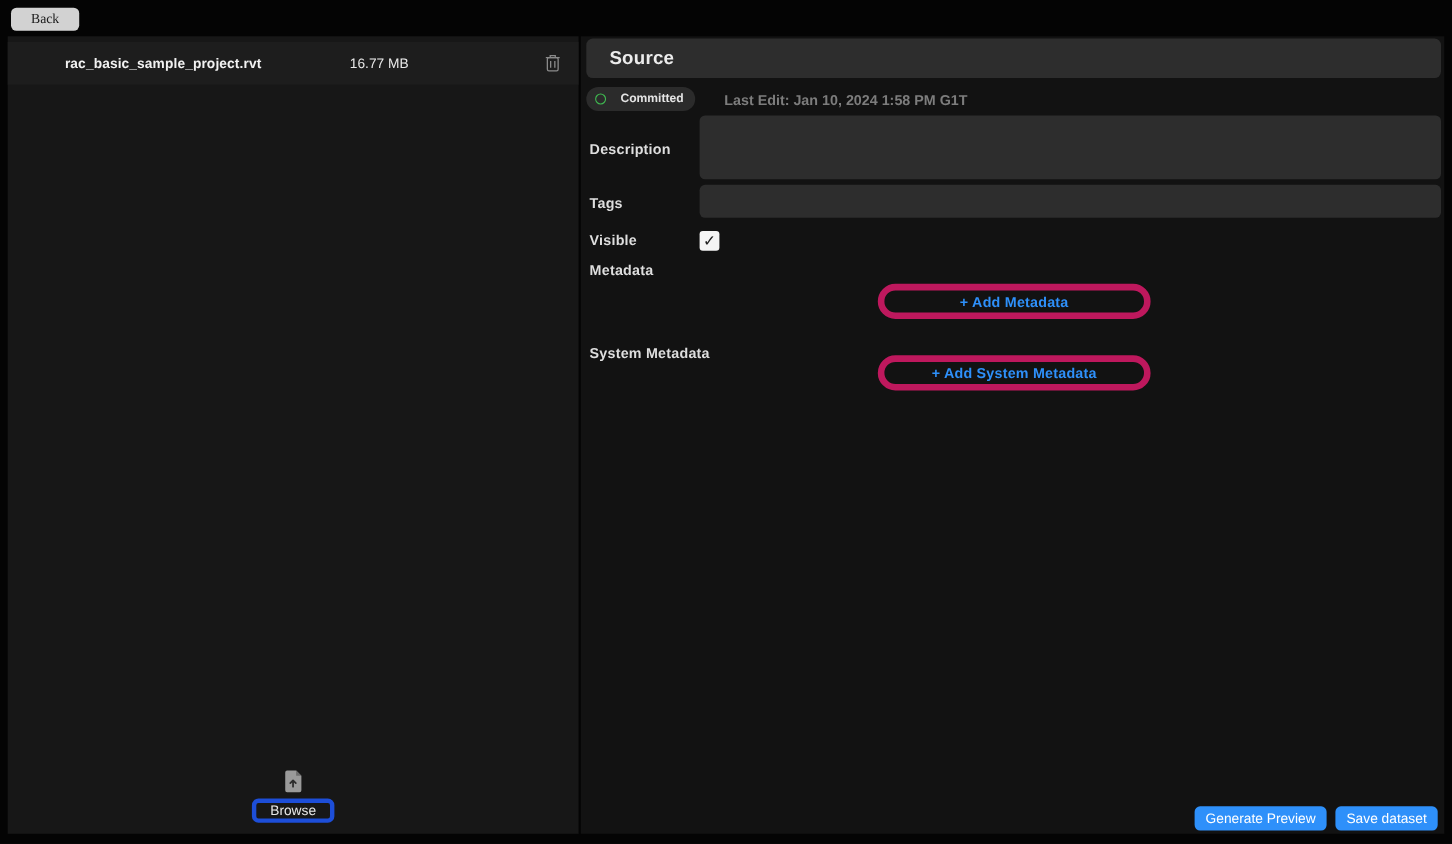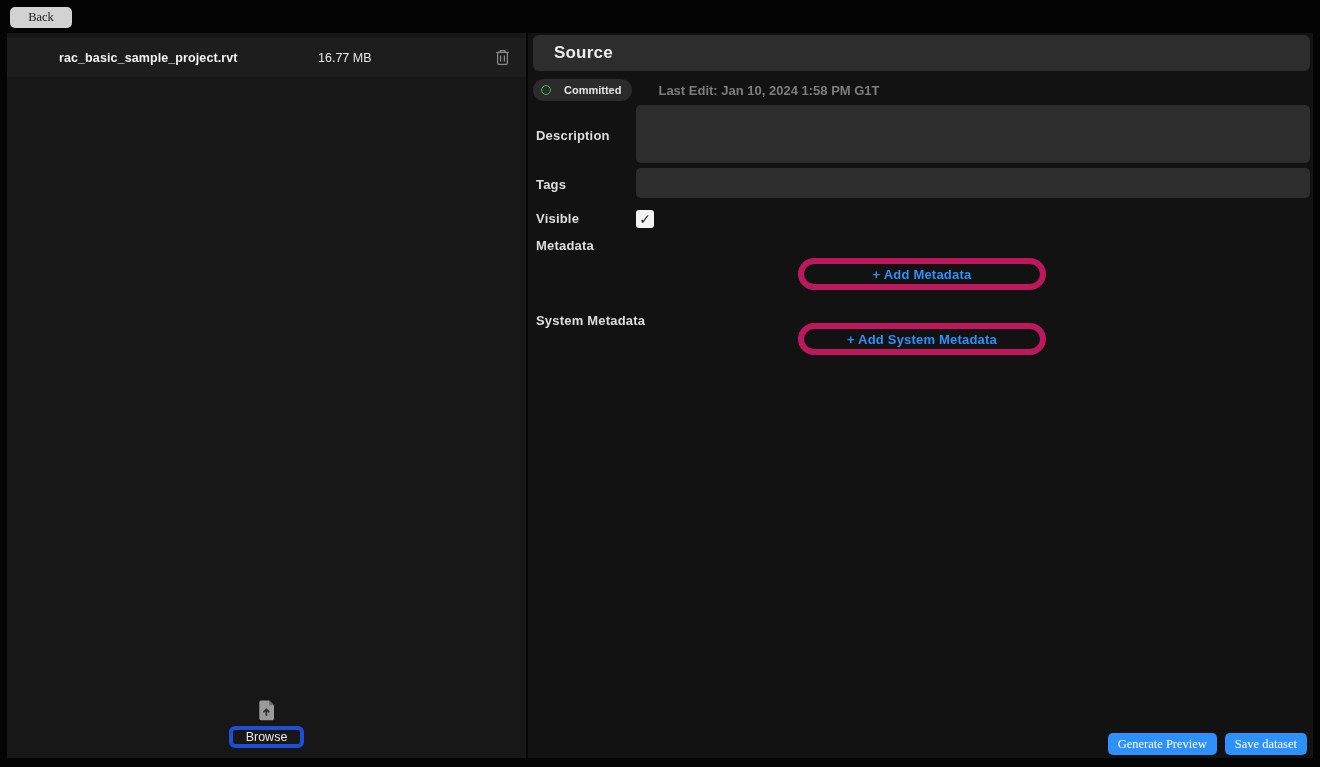--- a/index.html
+++ b/index.html
@@ -137,21 +137,21 @@
     cursor: pointer;
     letter-spacing: .2px;
   }
   .footer-actions {
     position: absolute; right: 6px; bottom: 3px;
     display: flex; gap: 8px;
   }
   .footer-btn {
     background: #2e90fa; border: none; border-radius: 5px;
     color: #ffffff; font-size: 12.5px; font-weight: 500;
-    font-family: Liberation Serif, serif;
+    font-family: Liberation Sans, sans-serif;
     height: 22px; padding: 0 10px;
     display: flex; align-items: center;
     cursor: pointer;
   }
 </style>
 </head>
 <body>
 
 <button class="back-btn">Back</button>
 

